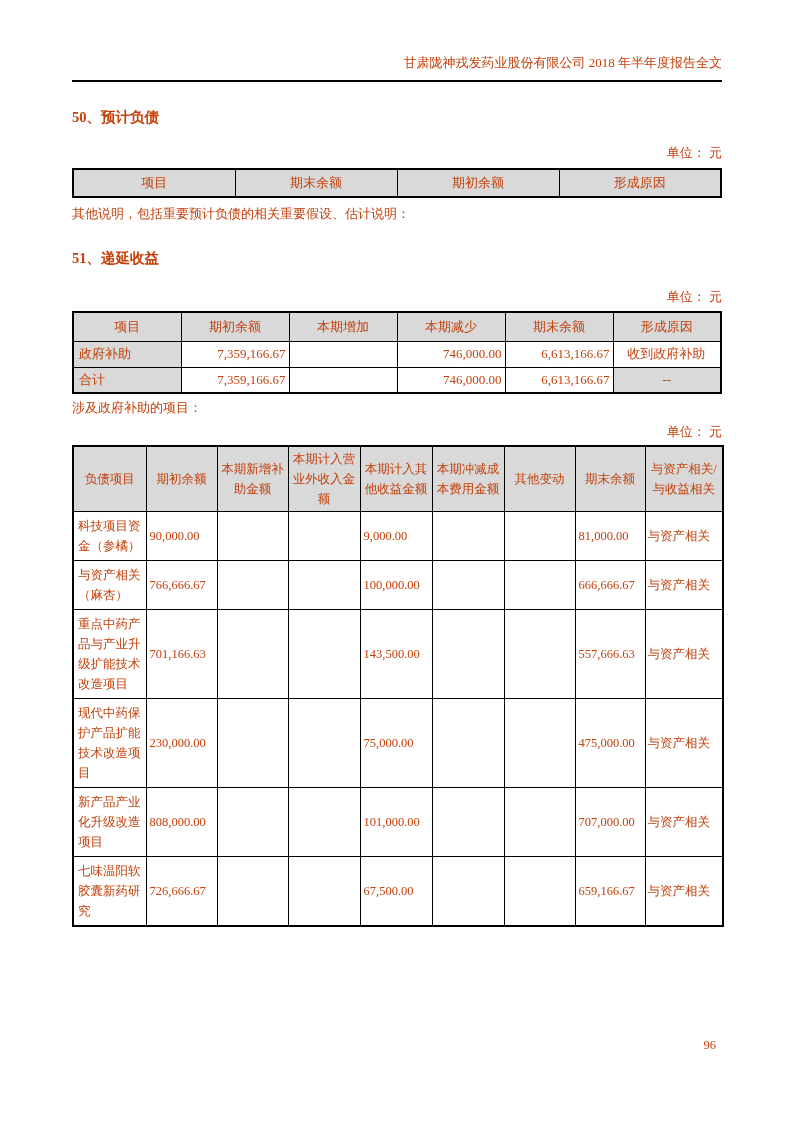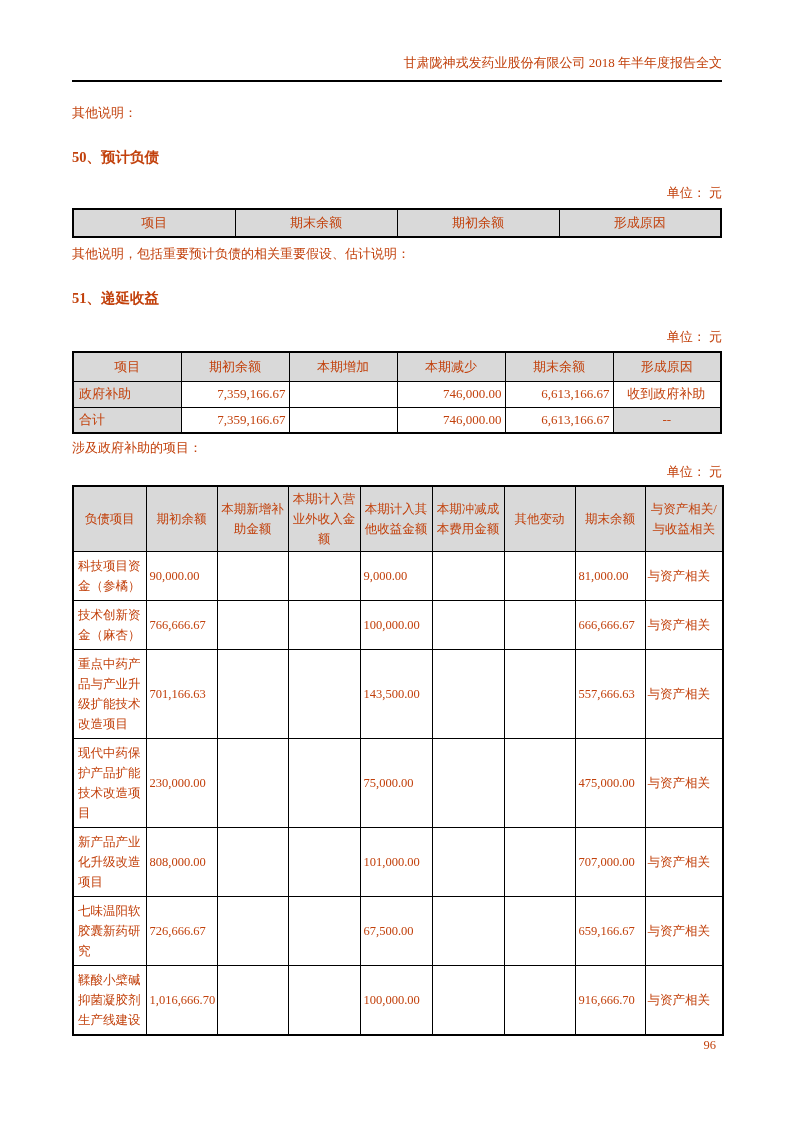--- a/index.html
+++ b/index.html
@@ -68,21 +68,20 @@
   }
 </style>
 </head>
 <body>
 
 <div class="page">
   <div class="content">
 
     <div class="doc-header">甘肃陇神戎发药业股份有限公司 2018 年半年度报告全文</div>
 
-    <div class="other-note">其他说明：</div>
 
     <div class="sec-title">50、预计负债</div>
 
     <div class="unit">单位： 元</div>
 
     <table class="t-prov">
       <tbody>
           <tr>
         <th>项目</th>
         <th>期末余额</th>
@@ -160,21 +159,21 @@
         <td class="num">90,000.00</td>
         <td class="num"></td>
         <td class="num"></td>
         <td class="num">9,000.00</td>
         <td class="num"></td>
         <td class="num"></td>
         <td class="num">81,000.00</td>
         <td class="rel">与资产相关</td>
       </tr>
       <tr>
-        <td class="lbl">技术创新资金（麻杏）</td>
+        <td class="lbl">与资产相关（麻杏）</td>
         <td class="num">766,666.67</td>
         <td class="num"></td>
         <td class="num"></td>
         <td class="num">100,000.00</td>
         <td class="num"></td>
         <td class="num"></td>
         <td class="num">666,666.67</td>
         <td class="rel">与资产相关</td>
       </tr>
       <tr>
@@ -214,30 +213,19 @@
         <td class="lbl">七味温阳软胶囊新药研究</td>
         <td class="num">726,666.67</td>
         <td class="num"></td>
         <td class="num"></td>
         <td class="num">67,500.00</td>
         <td class="num"></td>
         <td class="num"></td>
         <td class="num">659,166.67</td>
         <td class="rel">与资产相关</td>
       </tr>
-      <tr>
-        <td class="lbl">鞣酸小檗碱抑菌凝胶剂生产线建设</td>
-        <td class="num">1,016,666.70</td>
-        <td class="num"></td>
-        <td class="num"></td>
-        <td class="num">100,000.00</td>
-        <td class="num"></td>
-        <td class="num"></td>
-        <td class="num">916,666.70</td>
-        <td class="rel">与资产相关</td>
-      </tr>
     </tbody>
       </table>
 
   </div>
 
   <div class="page-num">96</div>
 </div>
 
 </body></html>

